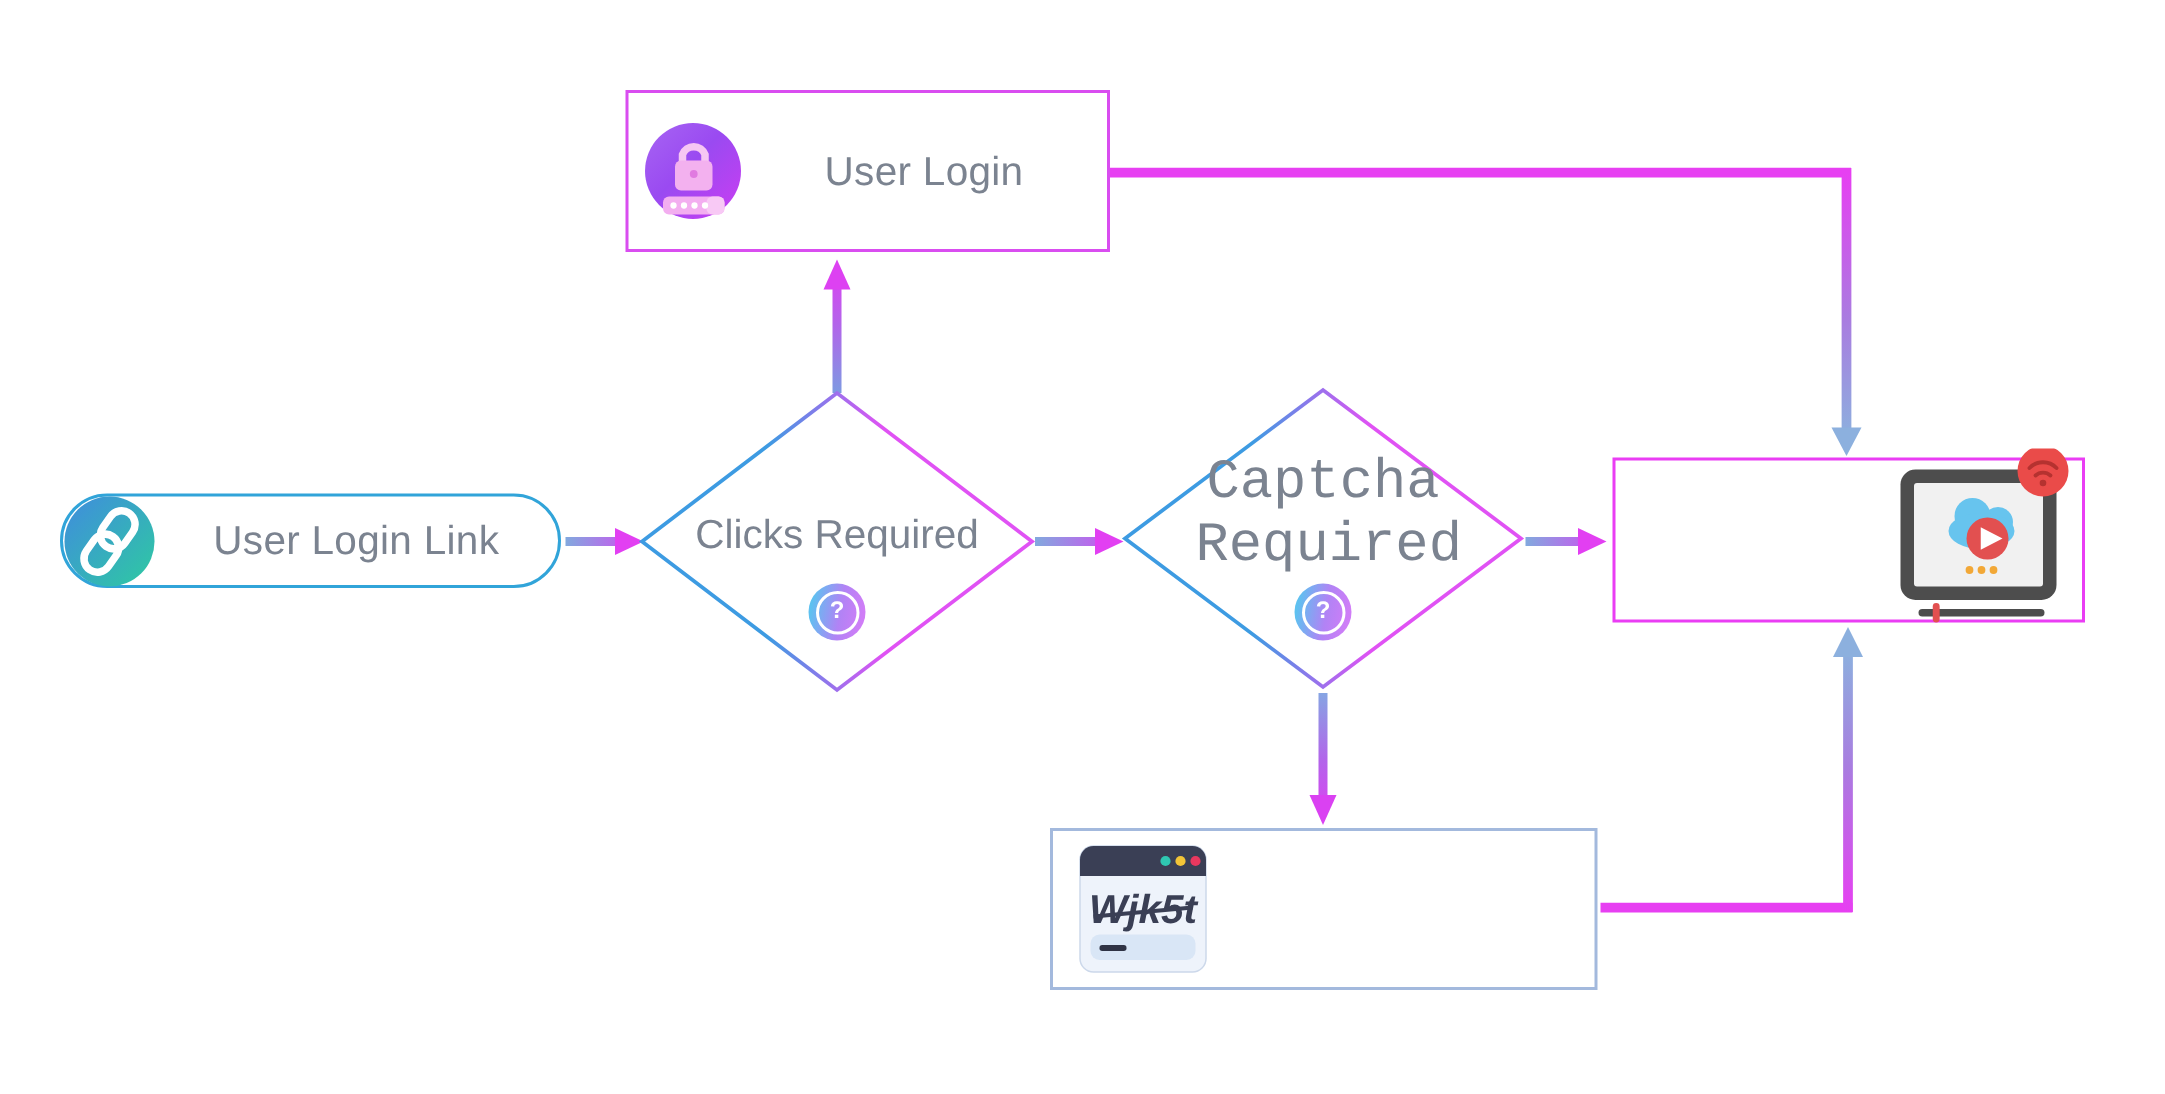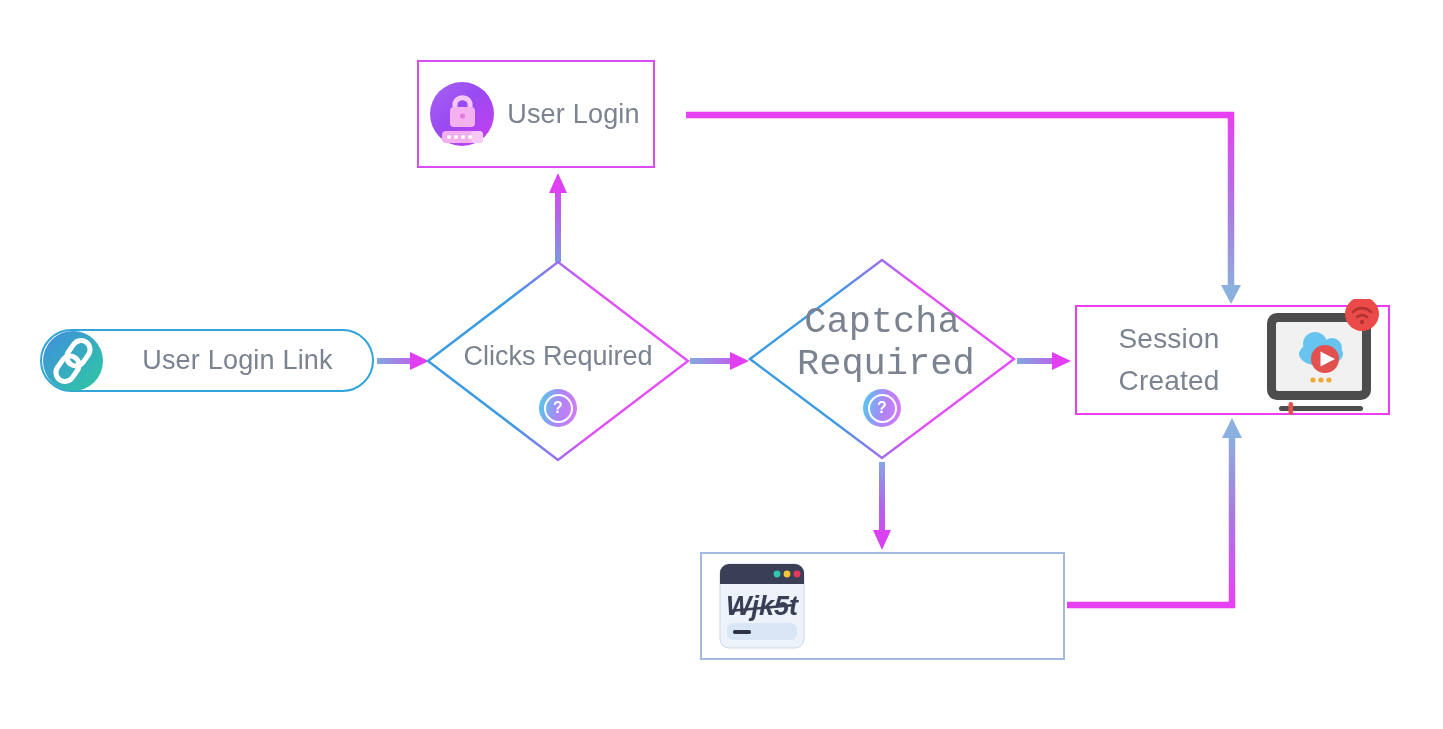--- a/index.html
+++ b/index.html
@@ -11,21 +11,21 @@
   .node { position:absolute; z-index:2; background:#ffffff; box-sizing:border-box; display:flex; align-items:center; }
   .node-label { color:#7b8390; font-size:27px; font-weight:400; letter-spacing:0.2px; }
 
   
   .pill { left:40px; top:329px; width:334px; height:63px; border:2px solid #31a4d9; border-radius:33px; }
   .pill .label-wrap { flex:1; text-align:center; }
   .icon-circle { border-radius:50%; display:flex; align-items:center; justify-content:center; flex:0 0 auto; }
   .link-circle { width:60px; height:60px; margin-left:1px; background:linear-gradient(135deg,#3f8fdb 5%,#2fc7a4 95%); }
 
   
-  .user-login { left:417px; top:60px; width:238px; height:108px; border:2px solid #d94df0; }
+  .user-login { left:417px; top:60px; width:323px; height:108px; border:2px solid #d94df0; }
   .lock-circle { width:64px; height:64px; margin-left:11px; background:linear-gradient(135deg,#a765f3 0%,#9a4af1 45%,#cb3df2 100%); }
   .user-login .label-wrap { flex:1; text-align:center; }
 
   
   .session { left:1075px; top:305px; width:315px; height:110px; border:2.5px solid #ea3df4; overflow:visible; }
   .session .label-wrap { margin-left:12px; width:160px; text-align:center; line-height:42px; font-size:28px; }
   .session-icon { position:absolute; right:5px; top:-8px; }
 
   
   .captcha-entered { left:700px; top:552px; width:365px; height:108px; border:2px solid #a3b9dd; }
@@ -165,21 +165,20 @@
   <div class="q-icon q1">
     <div class="q-ring">?</div>
   </div>
 
   <div class="diamond-label lbl-captcha-required">Captcha Required</div>
   <div class="q-icon q2">
     <div class="q-ring">?</div>
   </div>
 
   <div class="node session">
-    <div class="label-wrap node-label">Session Created</div>
     <div class="session-icon">
       <svg width="124" height="120" viewBox="0 0 124 120">
         <rect x="8" y="14" width="104" height="87" rx="10" fill="#4d4d4d"></rect>
         <rect x="17" y="23" width="86" height="69" rx="2" fill="#f1f1f1"></rect>
         <circle cx="56" cy="45" r="12" fill="#67c4ee"></circle>
         <circle cx="73" cy="49" r="10" fill="#67c4ee"></circle>
         <ellipse cx="62" cy="55" rx="22" ry="12" fill="#67c4ee"></ellipse>
         <circle cx="66" cy="60" r="14" fill="#e25050"></circle>
         <polygon points="61.5,52.5 76,60 61.5,67.5" fill="#ffffff"></polygon>
         <circle cx="54" cy="81" r="2.6" fill="#f2a837"></circle>

